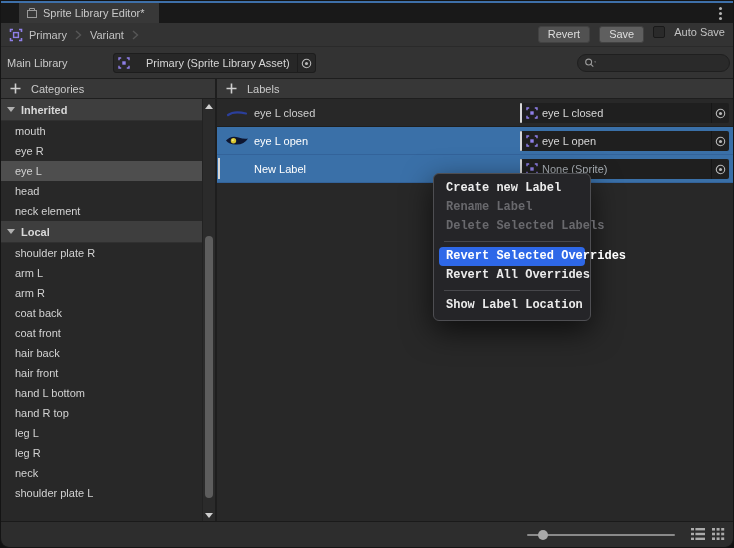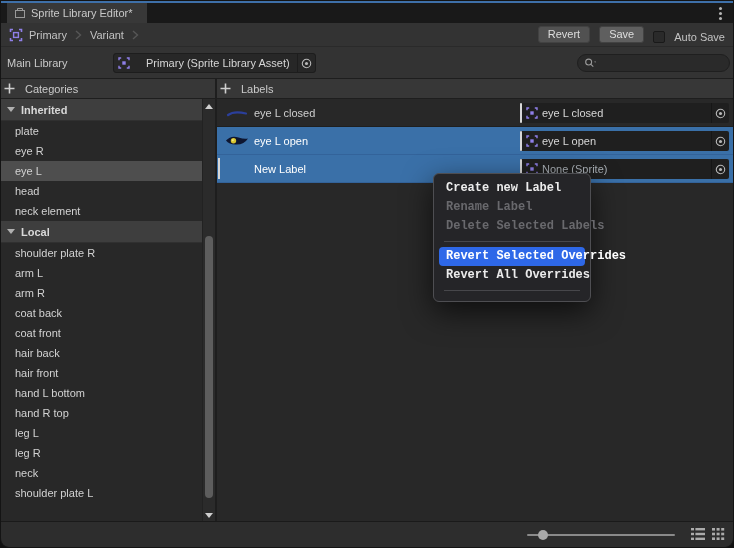--- a/index.html
+++ b/index.html
@@ -3,30 +3,30 @@
 <meta charset="utf-8">
 <style>
   html,body{margin:0;padding:0;background:#111;font-family:"Liberation Sans",sans-serif;}
   *{box-sizing:border-box;}
   .window{position:relative;width:734px;height:548px;background:#282828;overflow:hidden;
           border-radius:0 0 9px 9px;border:1px solid #141414;}
   
   .topline{position:absolute;left:0;top:0;width:100%;height:2px;background:#3e70a9;}
   
   .tabstrip{position:absolute;left:0;top:2px;width:100%;height:20px;background:#191919;display:flex;align-items:stretch;}
-  .tab{display:flex;align-items:center;gap:5px;background:#383838;padding:0 10px 0 7px;margin-left:6px;
+  .tab{display:flex;align-items:center;gap:5px;background:#383838;padding:0 10px 0 7px;margin-left:18px;
        font-size:11px;color:#c9c9c9;min-width:140px;}
   .kebab{margin-left:auto;display:flex;flex-direction:column;gap:2px;align-items:center;justify-content:center;width:26px;cursor:pointer;}
   .kebab i{width:3px;height:3px;border-radius:50%;background:#b5b5b5;display:block;}
   
   .toolbar{position:absolute;left:0;top:22px;width:100%;height:24px;background:#333;border-bottom:1px solid #2a2a2a;
            display:flex;align-items:center;padding:0 8px;font-size:11px;color:#c3c3c3;}
   .crumb{padding:0 6px;}
   .chev{margin:0 2px;display:flex;align-items:center;}
-  .tb-right{margin-left:auto;display:flex;align-items:flex-end;gap:9px;}
+  .tb-right{margin-left:auto;display:flex;align-items:flex-start;gap:9px;}
   .btn{background:#515151;border:1px solid #424242;border-radius:3px;color:#dedede;font-size:11px;
        padding:1px 9px;line-height:13px;cursor:pointer;}
   .btn.save{background:#5f5f5f;}
   .checkbox{width:12px;height:12px;background:#2a2a2a;border:1px solid #191919;border-radius:2px;cursor:pointer;}
   
   .libraryrow{position:absolute;left:0;top:46px;width:100%;height:32px;background:#333;border-bottom:1px solid #1e1e1e;
               display:flex;align-items:center;padding:0 6px;font-size:11px;color:#c9c9c9;}
   .objfield{position:absolute;left:112px;top:6px;width:203px;height:20px;background:#272727;border:1px solid #1d1d1d;
             border-radius:3px;display:flex;align-items:center;padding-left:4px;color:#d6d6d6;cursor:pointer;}
   .objfield .txt{margin-left:16px;white-space:nowrap;overflow:hidden;}
@@ -34,21 +34,21 @@
           border-left:1px solid #1d1d1d;cursor:pointer;flex:none;}
   .search{position:absolute;right:3px;top:7px;width:153px;height:18px;background:#2a2a2a;border:1px solid #1f1f1f;
           border-radius:9px;display:flex;align-items:center;padding:0 6px;gap:2px;}
   .search input{background:transparent;border:none;outline:none;color:#ddd;font-size:11px;width:110px;}
   
   .panels{position:absolute;left:0;top:78px;width:100%;height:444px;display:flex;}
   .panel-left{width:214px;flex:none;position:relative;background:#282828;}
   .divider{width:2px;flex:none;background:#1e1e1e;}
   .panel-right{flex:1;position:relative;background:#282828;}
   .panel-header{height:20px;background:#373737;border-bottom:1px solid #1e1e1e;display:flex;align-items:center;
-                font-size:11px;color:#cbcbcb;gap:8px;}
+                font-size:11px;color:#cbcbcb;gap:8px;padding-left:6px;}
   .plusbtn{width:16px;height:14px;display:flex;align-items:center;justify-content:center;cursor:pointer;}
   
   .catlist{position:absolute;left:0;top:20px;right:13px;bottom:0;overflow:hidden;}
   .cat-group{height:22px;display:flex;align-items:center;background:#3e3e3e;color:#d8d8d8;font-size:11px;
              font-weight:bold;gap:6px;padding-left:6px;border-bottom:1px solid #303030;cursor:pointer;}
   .tri{width:0;height:0;border-left:4px solid transparent;border-right:4px solid transparent;border-top:5px solid #b0b0b0;}
   .cat-item{height:20px;display:flex;align-items:center;padding-left:14px;font-size:11px;color:#d2d2d2;cursor:pointer;}
   .cat-item.selected{background:#4e4e4e;}
   
   .vscroll{position:absolute;right:0;top:20px;bottom:0;width:13px;background:#2b2b2b;border-left:1px solid #222;}
@@ -181,21 +181,21 @@
             </svg>
         </span>
         <span>Categories</span>
       </div>
       <div class="catlist">
           <div class="cat-group">
     <span class="tri"></span>
     <span>Inherited</span>
   </div>
           <div class="cat-item">
-    <span>plate</span>
+    <span>mouth</span>
   </div>
           <div class="cat-item">
     <span>eye R</span>
   </div>
           <div class="cat-item selected">
     <span>eye L</span>
   </div>
           <div class="cat-item">
     <span>head</span>
   </div>
@@ -364,20 +364,21 @@
   </div>
 
   <div class="ctxmenu">
       <div class="mi"><span>Create new Label</span></div>
       <div class="mi disabled"><span>Rename Label</span></div>
       <div class="mi disabled"><span>Delete Selected Labels</span></div>
       <div class="msep"></div>
       <div class="mi highlighted"><span>Revert Selected Overrides</span></div>
       <div class="mi"><span>Revert All Overrides</span></div>
       <div class="msep"></div>
+      <div class="mi"><span>Show Label Location</span></div>
     </div>
 
   <div class="bottombar">
     <div class="slider">
       <span class="slider-thumb" style="left: 11%;"></span>
     </div>
     <div class="viewbtns">
       <span class="viewbtn">
         <svg width="14" height="12" viewBox="0 0 14 12" fill="#ababab">
           <rect x="0" y="0" width="3" height="2.4"></rect>

